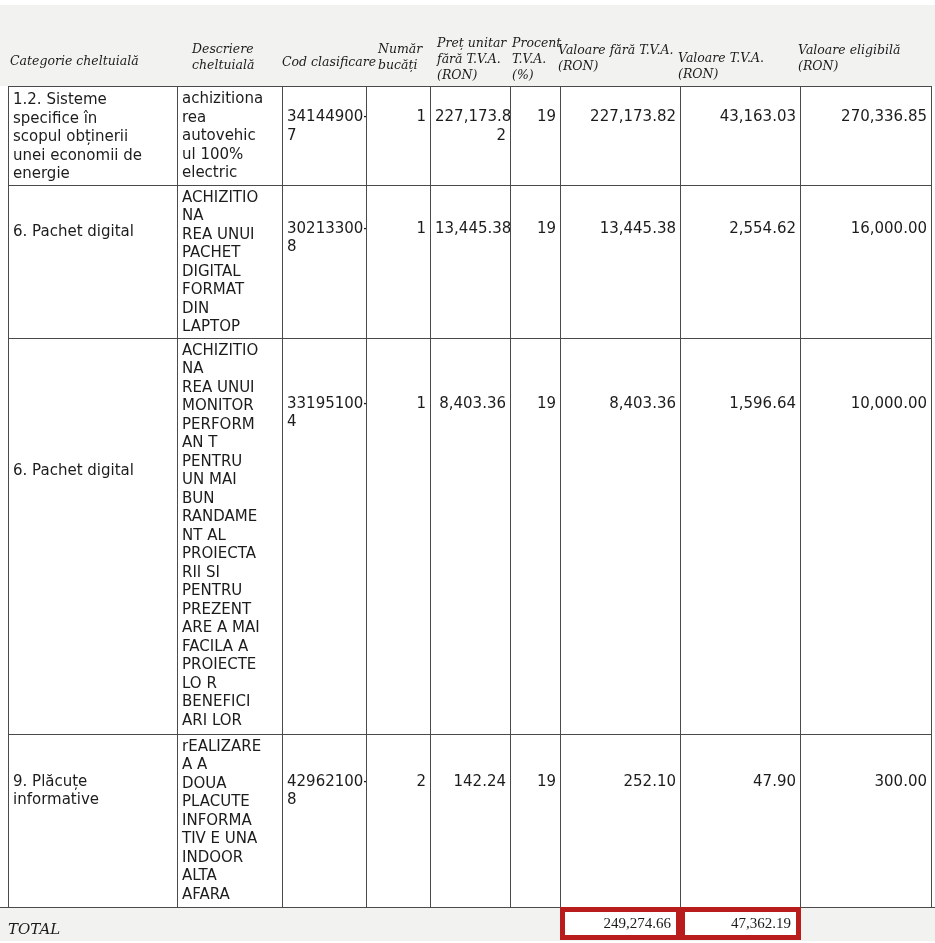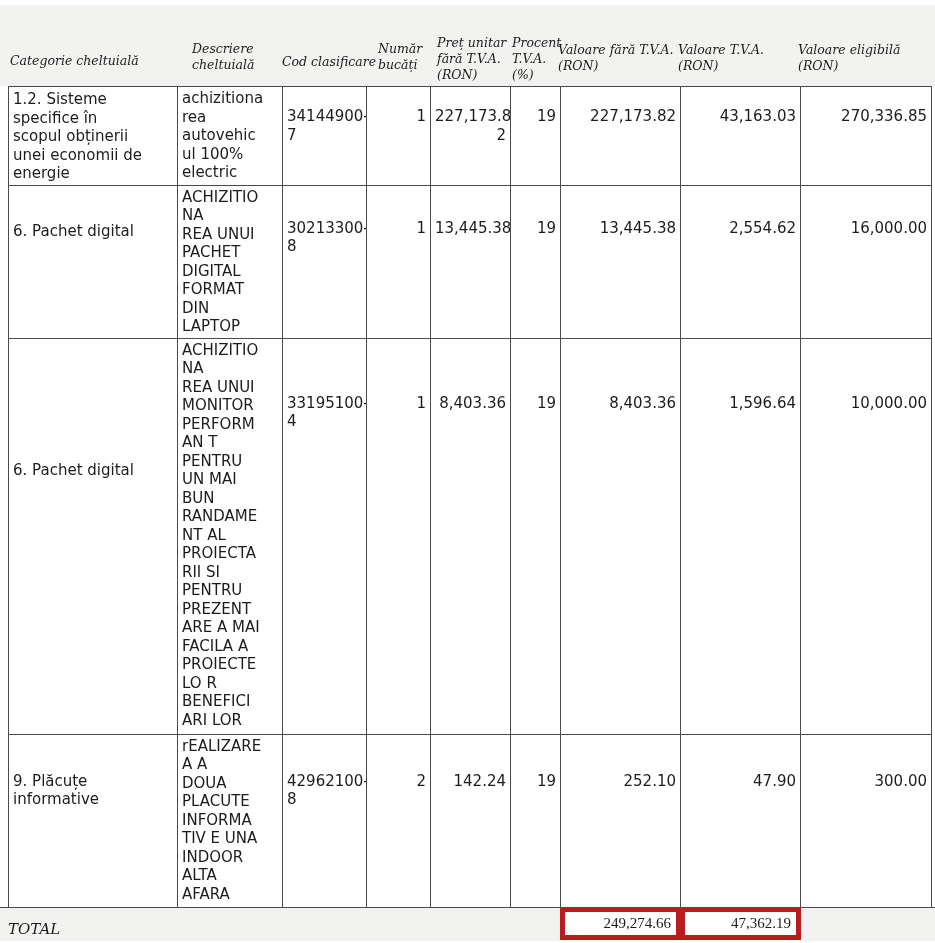--- a/index.html
+++ b/index.html
@@ -15,21 +15,21 @@
     position:absolute;font:italic 12.5px/16px "DejaVu Serif",serif;
     color:#1c1c1c;white-space:pre-line;
   }
   .h-cat {left:10px;  bottom:17px; width:166px;}
   .h-desc{left:192px; bottom:13px; width:100px;}
   .h-cod {left:282px; bottom:16px; width:96px;}
   .h-num {left:378px; bottom:13px; width:60px;}
   .h-pret{left:437px; bottom:3px;  width:78px;}
   .h-proc{left:512px; bottom:3px;  width:48px;margin-top:48px;}
   .h-vf  {left:558px; bottom:12px; width:124px;}
-  .h-vt  {left:678px; bottom:12px; width:120px;}
+  .h-vt  {left:678px; bottom:4px; width:120px;}
   .h-ve  {left:798px; bottom:12px; width:133px;}
   
   table.budget{
     margin-left:8px;width:923px;border-collapse:collapse;table-layout:fixed;
   }
   table.budget td{
     border:1px solid #4a4a4a;vertical-align:top;
     padding:2px 4px;font-size:15px;line-height:18.5px;
     white-space:pre-line;overflow:hidden;
   }

